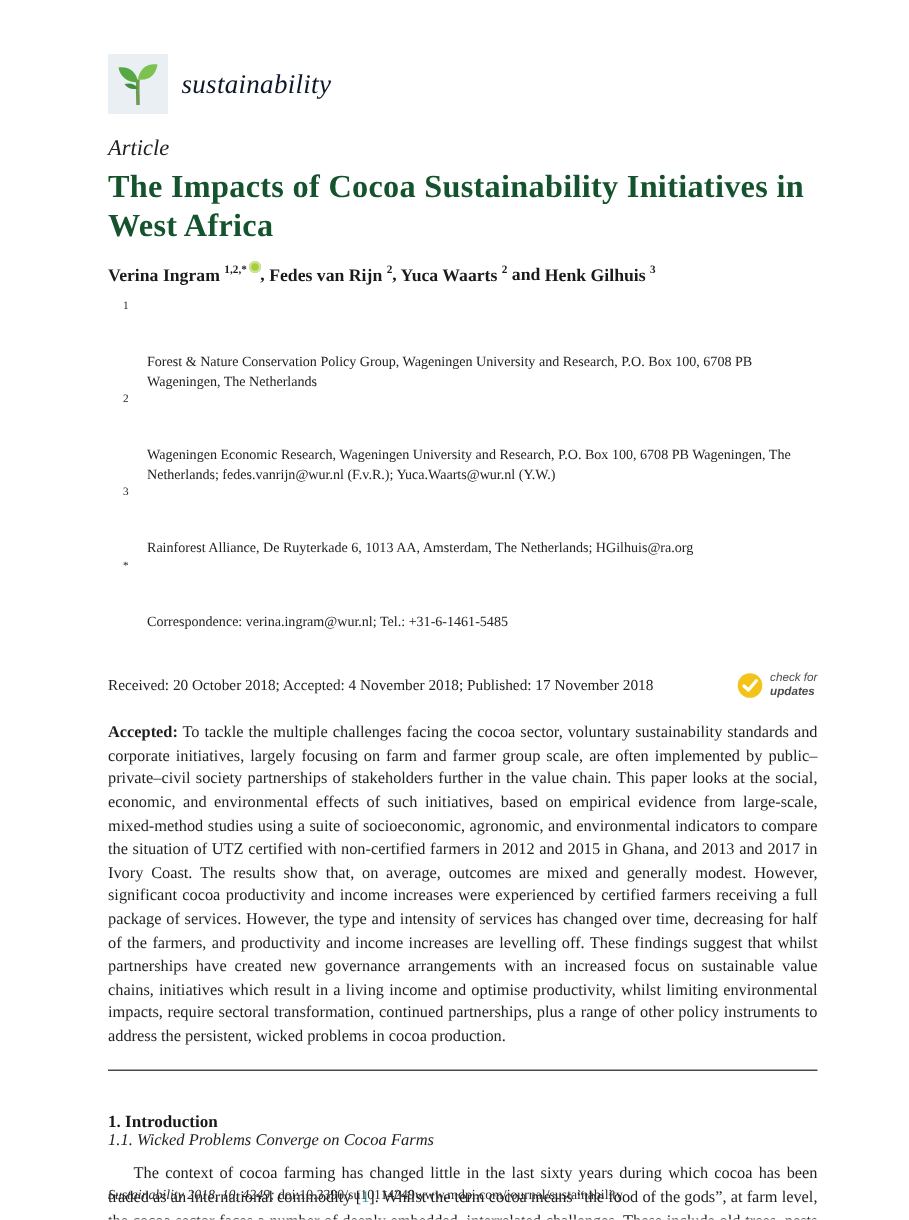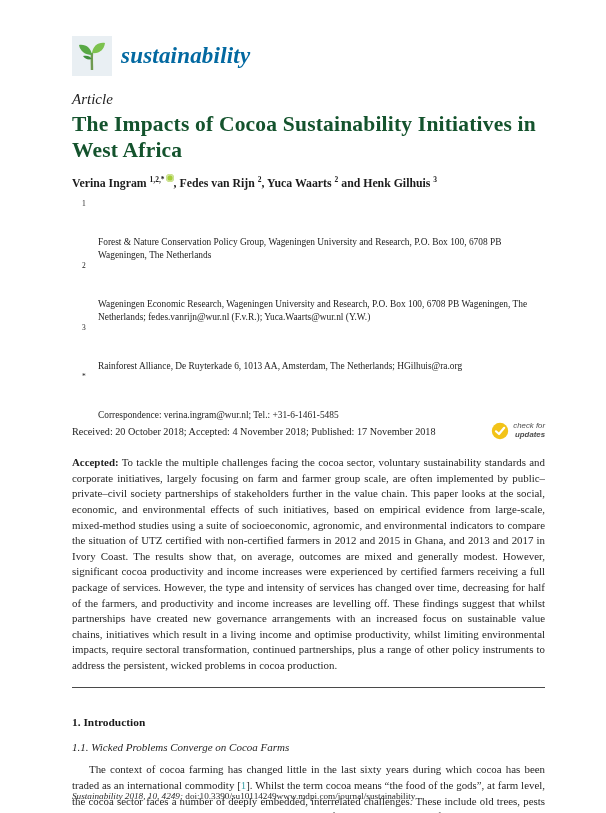--- a/index.html
+++ b/index.html
@@ -7,53 +7,53 @@
     width:606px;height:813px;background:#ffffff;position:relative;overflow:hidden;
     font-family:"Liberation Serif","DejaVu Serif",serif;color:#1d1d1d;
     -webkit-font-smoothing:antialiased;
   }
   .page{padding:36px 61px 0 72px;}
 
   
   .hdr{display:flex;justify-content:space-between;align-items:flex-start;}
   .jlogo{display:flex;align-items:center;gap:9px;}
   .jlogo-box{width:40px;height:40px;background:#e9eff3;display:flex;align-items:center;justify-content:center;}
-  .jname{font-style:italic;font-weight:bold;font-size:23px;color:#0369a1;letter-spacing:.2px;}
+  .jname{font-style:italic;font-weight:normal;font-size:18px;color:#0f172a;letter-spacing:.2px;}
   .mdpi{margin-top:2px;}
 
   
   .article-type{font-style:italic;font-size:15px;margin-top:15px;color:#222;}
   .title{font-size:21.5px;font-weight:bold;line-height:1.22;color:#14532d;margin-top:3px;letter-spacing:.2px;max-width:470px;}
   .authors{font-size:11.8px;font-weight:bold;margin-top:11px;color:#1b1b1b;}
   .authors sup{font-size:7.5px;font-weight:bold;}
   .orcid{display:inline-block;width:8px;height:8px;border-radius:50%;background:#a6ce39;vertical-align:super;margin-left:1px;
          box-shadow:inset 0 0 0 1.5px #cfe39a;}
 
   
   .affs{margin-top:9px;}
   .aff-row{display:flex;font-size:9.4px;line-height:1.38;color:#222;}
   .aff-marker{width:16px;padding-left:10px;flex:none;font-size:7.5px;position:relative;top:-1px;}
   .aff-text{flex:1;margin-top:36px;}
 
   
-  .dates-row{display:flex;justify-content:space-between;align-items:center;margin-top:0;text-align:right;}
+  .dates-row{display:flex;justify-content:space-between;align-items:center;margin-top:26px;}
   .dates{font-size:10.2px;color:#222;}
   .check-badge{display:flex;align-items:center;gap:4px;cursor:pointer;font-style:italic;}
   .check-badge .txt{font-family:"Liberation Sans","DejaVu Sans",sans-serif;font-size:7.8px;line-height:1.15;color:#4c4c4c;}
   .check-badge .txt b{display:block;}
 
   
   .abstract{margin-top:15px;font-size:10.9px;line-height:1.43;text-align:justify;color:#1f1f1f;}
   .kw{margin-top:12px;font-size:10.9px;line-height:1.43;text-align:justify;color:#1f1f1f;}
   .lbl{font-weight:bold;}
   .rule{border:none;border-top:1px solid #4a4a4a;margin:14px 0 0 0;}
 
   
   .sec-h{font-size:11.4px;font-weight:bold;margin-top:28px;color:#1a1a1a;}
-  .sub-h{font-size:11px;font-style:italic;margin-top:13px;color:#1f1f1f;}
+  .sub-h{font-size:11px;font-style:italic;color:#1f1f1f;}
   .para{margin-top:9px;font-size:10.9px;line-height:1.43;text-align:justify;text-indent:17px;color:#1f1f1f;}
   .cite{color:#3da0a8;}
 
   
   .foot{position:absolute;left:72px;right:61px;bottom:12px;display:flex;justify-content:flex-start;font-size:9.2px;color:#2a2a2a;}
   .foot .em{font-style:italic;}
 </style>
 </head>
 <body>
 

